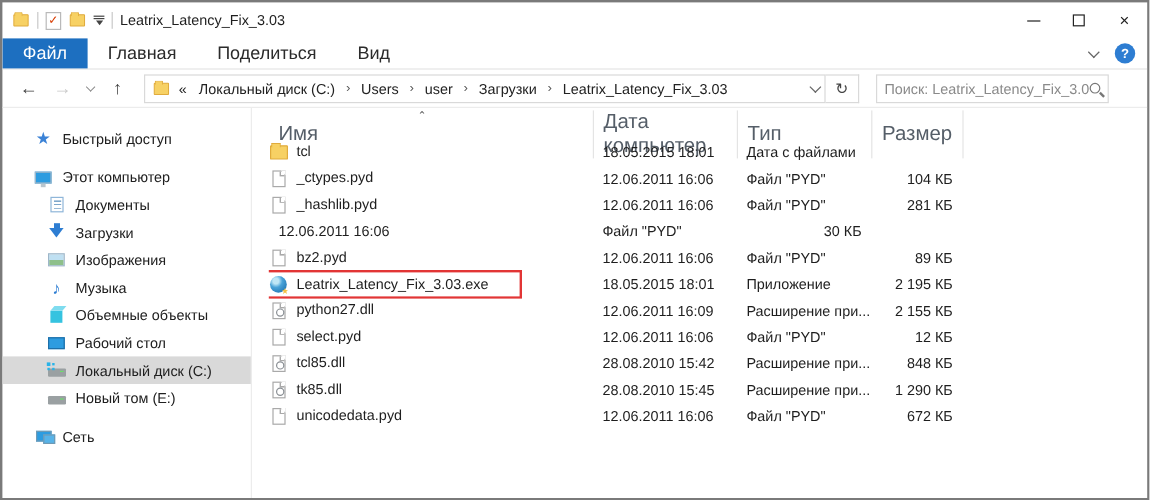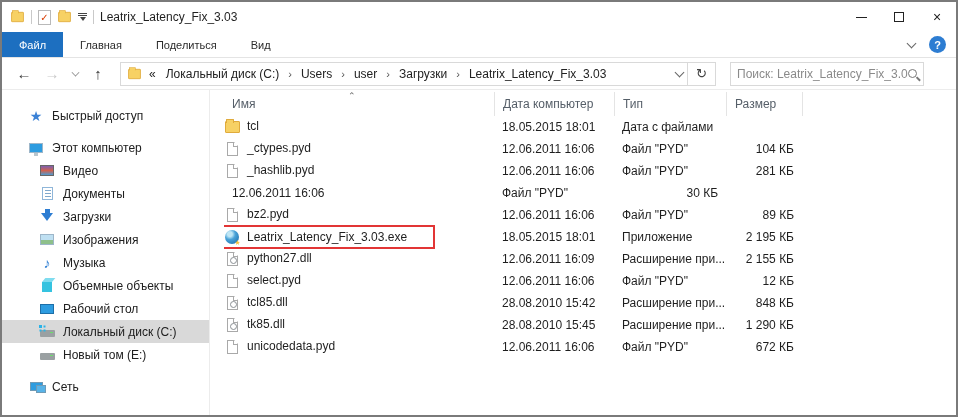--- a/index.html
+++ b/index.html
@@ -21,21 +21,21 @@
   .folder::before { content:""; position:absolute; top:-3px; left:0; width:6px; height:3px; background:#f7d164; border:1px solid #e0ab3c; border-bottom:none; border-radius:1px 1px 0 0; }
   .folder-sm { transform:scale(0.85); }
 
   .check-icon { width:13px; height:15px; background:#fff; border:1px solid #b9b9b9; display:inline-flex; align-items:center; justify-content:center; color:#d83b01; font-size:10px; font-weight:bold; }
   .qat-drop { display:inline-flex; flex-direction:column; align-items:center; gap:1px; }
   .qat-drop .bar { width:9px; height:1px; background:#444; }
   .tri-down { width:0; height:0; border-left:3px solid transparent; border-right:3px solid transparent; border-top:4px solid #444; }
 
   
   .ribbon { height:26px; display:flex; align-items:stretch; border-bottom:1px solid #e4e4e4; flex-shrink:0; }
-  .tab { padding:0 17px; display:flex; align-items:center; font-size:11px; color:#2b2b2b; }
+  .tab { padding:0 17px; display:flex; align-items:center; font-size:15px; color:#2b2b2b; }
   .tab.active { background:#1d6fc0; color:#fff; }
   .ribbon-right { margin-left:auto; display:flex; align-items:center; gap:14px; padding-right:10px; }
   .chev { display:inline-block; width:7px; height:7px; border-right:1px solid #666; border-bottom:1px solid #666; transform:rotate(45deg); margin-top:-3px; }
   .help-circle { width:17px; height:17px; border-radius:50%; background:#2d7dd2; color:#fff; font-size:11px; font-weight:bold; display:flex; align-items:center; justify-content:center; }
 
   
   .toolbar { height:32px; display:flex; align-items:center; padding:0 8px 0 10px; gap:4px; border-bottom:1px solid #ececec; flex-shrink:0; }
   .nav-btn { width:24px; text-align:center; font-size:15px; color:#3a3a3a; }
   .nav-btn.disabled { color:#c9c9c9; }
   .nav-chev { width:14px; display:flex; justify-content:center; }
@@ -78,21 +78,21 @@
   .drive.win::after { content:""; position:absolute; left:-1px; top:-5px; width:7px; height:7px; background:
       linear-gradient(#29b3e8,#29b3e8); background-size:3px 3px; background-repeat:no-repeat;
       box-shadow:4px 0 0 -0.5px #29b3e8, 0 4px 0 -0.5px #29b3e8, 4px 4px 0 -0.5px #29b3e8; width:3px; height:3px; background:#29b3e8; }
   .icon-net { width:13px; height:9px; background:#2d9ce0; border:1px solid #6f9ab5; position:relative; }
   .icon-net::after { content:""; position:absolute; right:-4px; bottom:-3px; width:8px; height:6px; background:#57b3e8; border:1px solid #6f9ab5; }
 
   
   .filepane { flex:1; overflow:hidden; position:relative; padding-top:2px; }
   .sort-arrow { position:absolute; top:1px; left:138px; color:#666; font-size:9px; }
   .lrow { display:grid; grid-template-columns:270px 120px 112px 76px 1fr; align-items:center; padding-left:14px; }
-  .lheader { height:24px; font-size:12px; color:#555e68; }
+  .lheader { height:24px; font-size:17px; color:#555e68; }
   .lheader > div { padding:0 8px; height:100%; display:flex; align-items:center; }
   .lheader > div + div { border-left:1px solid #e4e4e4; }
   .lheader .h-size { justify-content:flex-start; }
   .frow { height:22px; font-size:12px; color:#1e1e1e; }
   .cell { padding:0 8px; white-space:nowrap; overflow:hidden; }
   .c-name { display:flex; gap:7px; padding-left:0; }
   .c-size { text-align:right; }
   .ficon { width:16px; height:16px; display:inline-flex; align-items:center; justify-content:center; flex-shrink:0; }
   .page { width:11px; height:14px; background:#fff; border:1px solid #a9a9a9; position:relative; }
   .page::before { content:""; position:absolute; right:-1px; top:-1px; border-style:solid; border-width:0 4px 4px 0; border-color:transparent #fff transparent transparent; box-shadow:-1px 1px 0 #a9a9a9; }
@@ -184,26 +184,20 @@
         <span>Быстрый доступ</span>
       </div>
       <div class="side-item group-gap">
         <span class="sicon">
             <span class="monitor"></span>
           </span>
         <span>Этот компьютер</span>
       </div>
       <div class="side-item lvl1">
         <span class="sicon">
-            <span class="icon-video"></span>
-          </span>
-        <span>Видео</span>
-      </div>
-      <div class="side-item lvl1">
-        <span class="sicon">
             <span class="icon-doc"></span>
           </span>
         <span>Документы</span>
       </div>
       <div class="side-item lvl1">
         <span class="sicon">
             <span class="icon-down"></span>
           </span>
         <span>Загрузки</span>
       </div>

